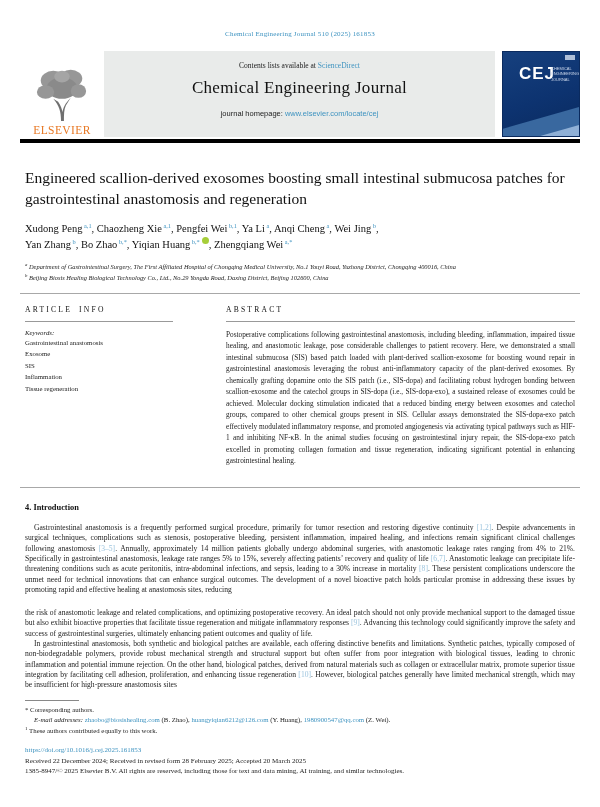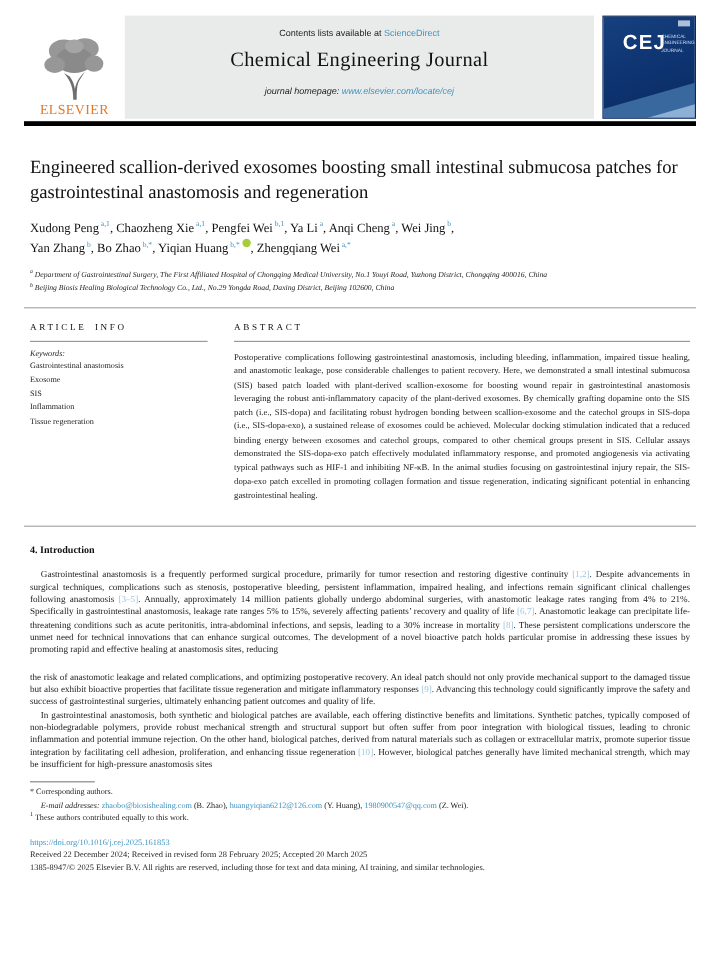--- a/index.html
+++ b/index.html
@@ -10,45 +10,45 @@
   body{background:#fff;}
   .page{width:600px;height:807px;background:#fff;font-family:"Liberation Serif",serif;
         color:#1c1c1c;position:relative;overflow:hidden;}
 
   .top-citation{padding-top:30px;text-align:center;font-size:7px;color:var(--link);letter-spacing:.2px;}
 
   .header-wrap{margin:13px 20px 0;display:flex;align-items:stretch;height:86px;}
   .logo-block{width:84px;background:#fff;display:flex;flex-direction:column;align-items:center;justify-content:flex-end;padding-bottom:1px;}
   .elsevier-label{font-size:11.5px;color:var(--elsevier);letter-spacing:.4px;margin-top:1px;}
   .banner{flex:1;background:var(--banner);text-align:center;padding-top:10px;}
-  .banner .contents{font-size:7.5px;font-family:Liberation Sans, sans-serif;color:#222;}
+  .banner .contents{font-size:7.5px;font-family:Liberation Serif, serif;color:#222;}
   .banner .contents .link{cursor:pointer;}
   .banner .journal{font-size:17px;margin-top:8px;color:#111;letter-spacing:.3px;}
-  .banner .homepage{font-size:7.5px;margin-top:11px;font-family:"Liberation Sans",sans-serif;color:#222;font-style:italic;}
+  .banner .homepage{font-size:7.5px;margin-top:11px;font-family:"Liberation Sans",sans-serif;color:#222;}
   .cover-block{width:78px;margin-left:7px;background:linear-gradient(160deg,#16407e 0%,var(--cover_bg) 55%,#0a2a5e 100%);
                position:relative;overflow:hidden;border:1px solid #0a2a5e;}
   .cover-abbrev{position:absolute;top:12px;left:16px;color:#fff;font-family:"Liberation Sans",sans-serif;
                 font-size:17px;font-weight:bold;letter-spacing:1px;}
   .cover-title{position:absolute;top:14px;left:48px;color:#cdd9ec;font-family:"Liberation Sans",sans-serif;
                font-size:4px;line-height:1.35;width:26px;}
   .cover-topright{position:absolute;top:3px;right:4px;width:10px;height:5px;background:#d7e1f0;opacity:.8;}
   .cover-band1{position:absolute;bottom:-14px;left:-18px;width:130px;height:34px;background:#39689f;transform:rotate(-16deg);}
   .cover-band2{position:absolute;bottom:-22px;left:-12px;width:130px;height:26px;background:#8fb0d6;transform:rotate(-16deg);}
   .black-bar{height:4px;background:#000;margin:2px 20px 0;}
 
   .title{margin:24px 25px 0;font-size:15.5px;line-height:1.38;color:#111;}
   .authors{margin:11px 25px 0;font-size:10.5px;line-height:1.55;color:#111;}
   .author-sup{color:var(--link);font-size:6.3px;line-height:0;}
   .orcid{display:inline-block;width:7px;height:7px;border-radius:50%;background:var(--orcid);
          vertical-align:4px;margin-left:2px;}
   .affiliations{margin:9px 25px 0;font-size:6.4px;font-style:italic;line-height:1.6;color:#222;}
   .affil-sup{font-size:4.8px;line-height:0;}
 
   .rule{border-top:1px solid #a8a8a8;margin:10px 20px 0;}
-  .info-block{display:flex;margin:0 25px;padding:11px 0 10px;}
+  .info-block{display:flex;margin:0 25px;padding:11px 0 10px;gap:31px;}
   .info-left{width:148px;flex-shrink:0;}
   .info-right{flex:1;margin-left:22px;}
   .info-header{font-size:7.6px;letter-spacing:2.2px;word-spacing:3px;color:#111;}
   .info-underline{border-top:1px solid #999;margin:7px 0 7px;}
   .kw-label{font-size:6.8px;font-style:italic;margin-bottom:1px;}
   .keyword-list{font-size:6.8px;line-height:1.7;}
   .abstract{font-size:7.3px;line-height:1.58;text-align:justify;color:#1c1c1c;}
 
   .section-heading{margin:15px 25px 0;font-size:8.4px;font-weight:bold;color:#111;}
   .columns{display:flex;margin:11px 25px 0;gap:13px;flex-direction:column;}
@@ -64,20 +64,21 @@
   .fn-sup{font-size:5px;line-height:0;}
 
   .footer{margin:9px 25px 0;font-size:7px;line-height:1.5;}
   .footer .doi{color:var(--link);}
 </style>
 </head>
 <body>
 
 <div class="page">
 
+  <div class="top-citation">Chemical Engineering Journal 510 (2025) 161853</div>
 
   <div class="header-wrap">
     <div class="logo-block">
       <svg width="56" height="58" viewBox="0 0 58 60">
         <g fill="#979797">
           <ellipse cx="20" cy="16" rx="13" ry="10"></ellipse>
           <ellipse cx="38" cy="14" rx="12" ry="9"></ellipse>
           <ellipse cx="29" cy="24" rx="16" ry="11" fill="#8a8a8a"></ellipse>
           <ellipse cx="12" cy="28" rx="9" ry="7"></ellipse>
           <ellipse cx="46" cy="27" rx="8" ry="7"></ellipse>

